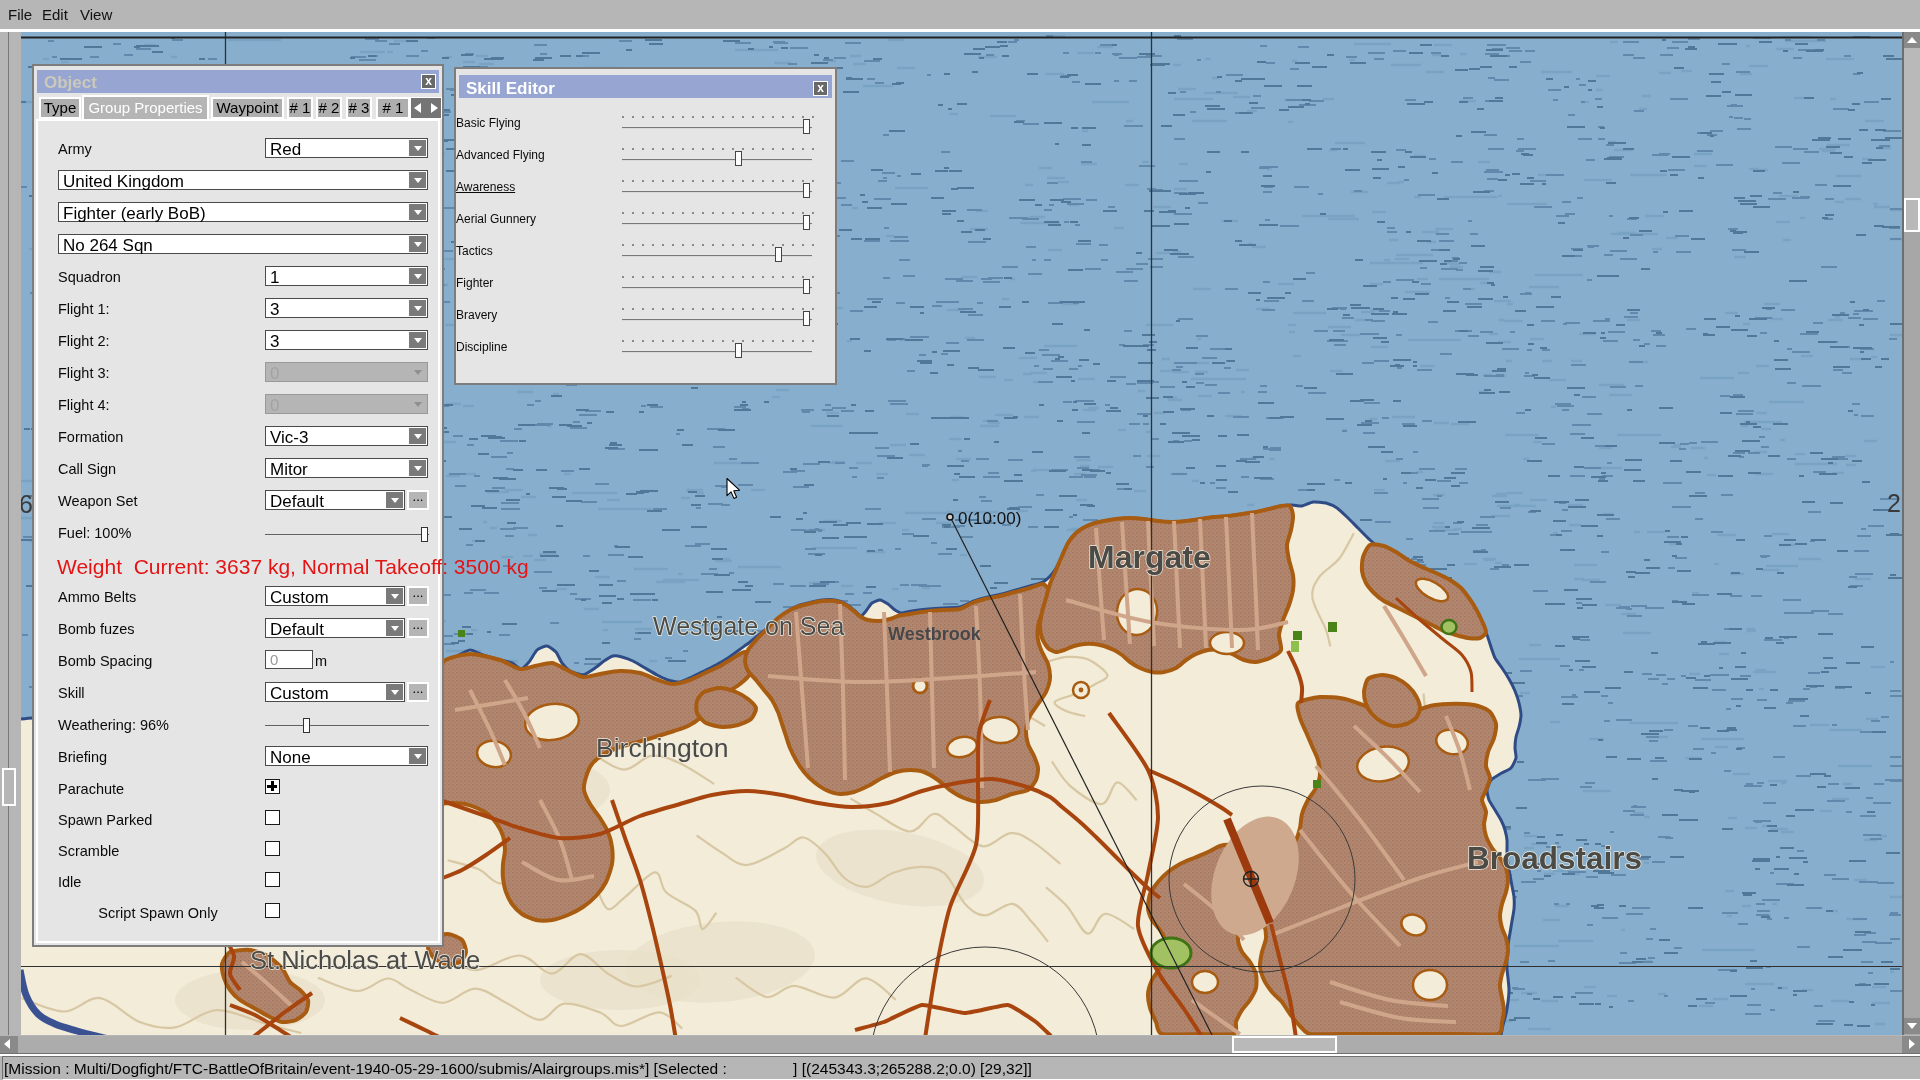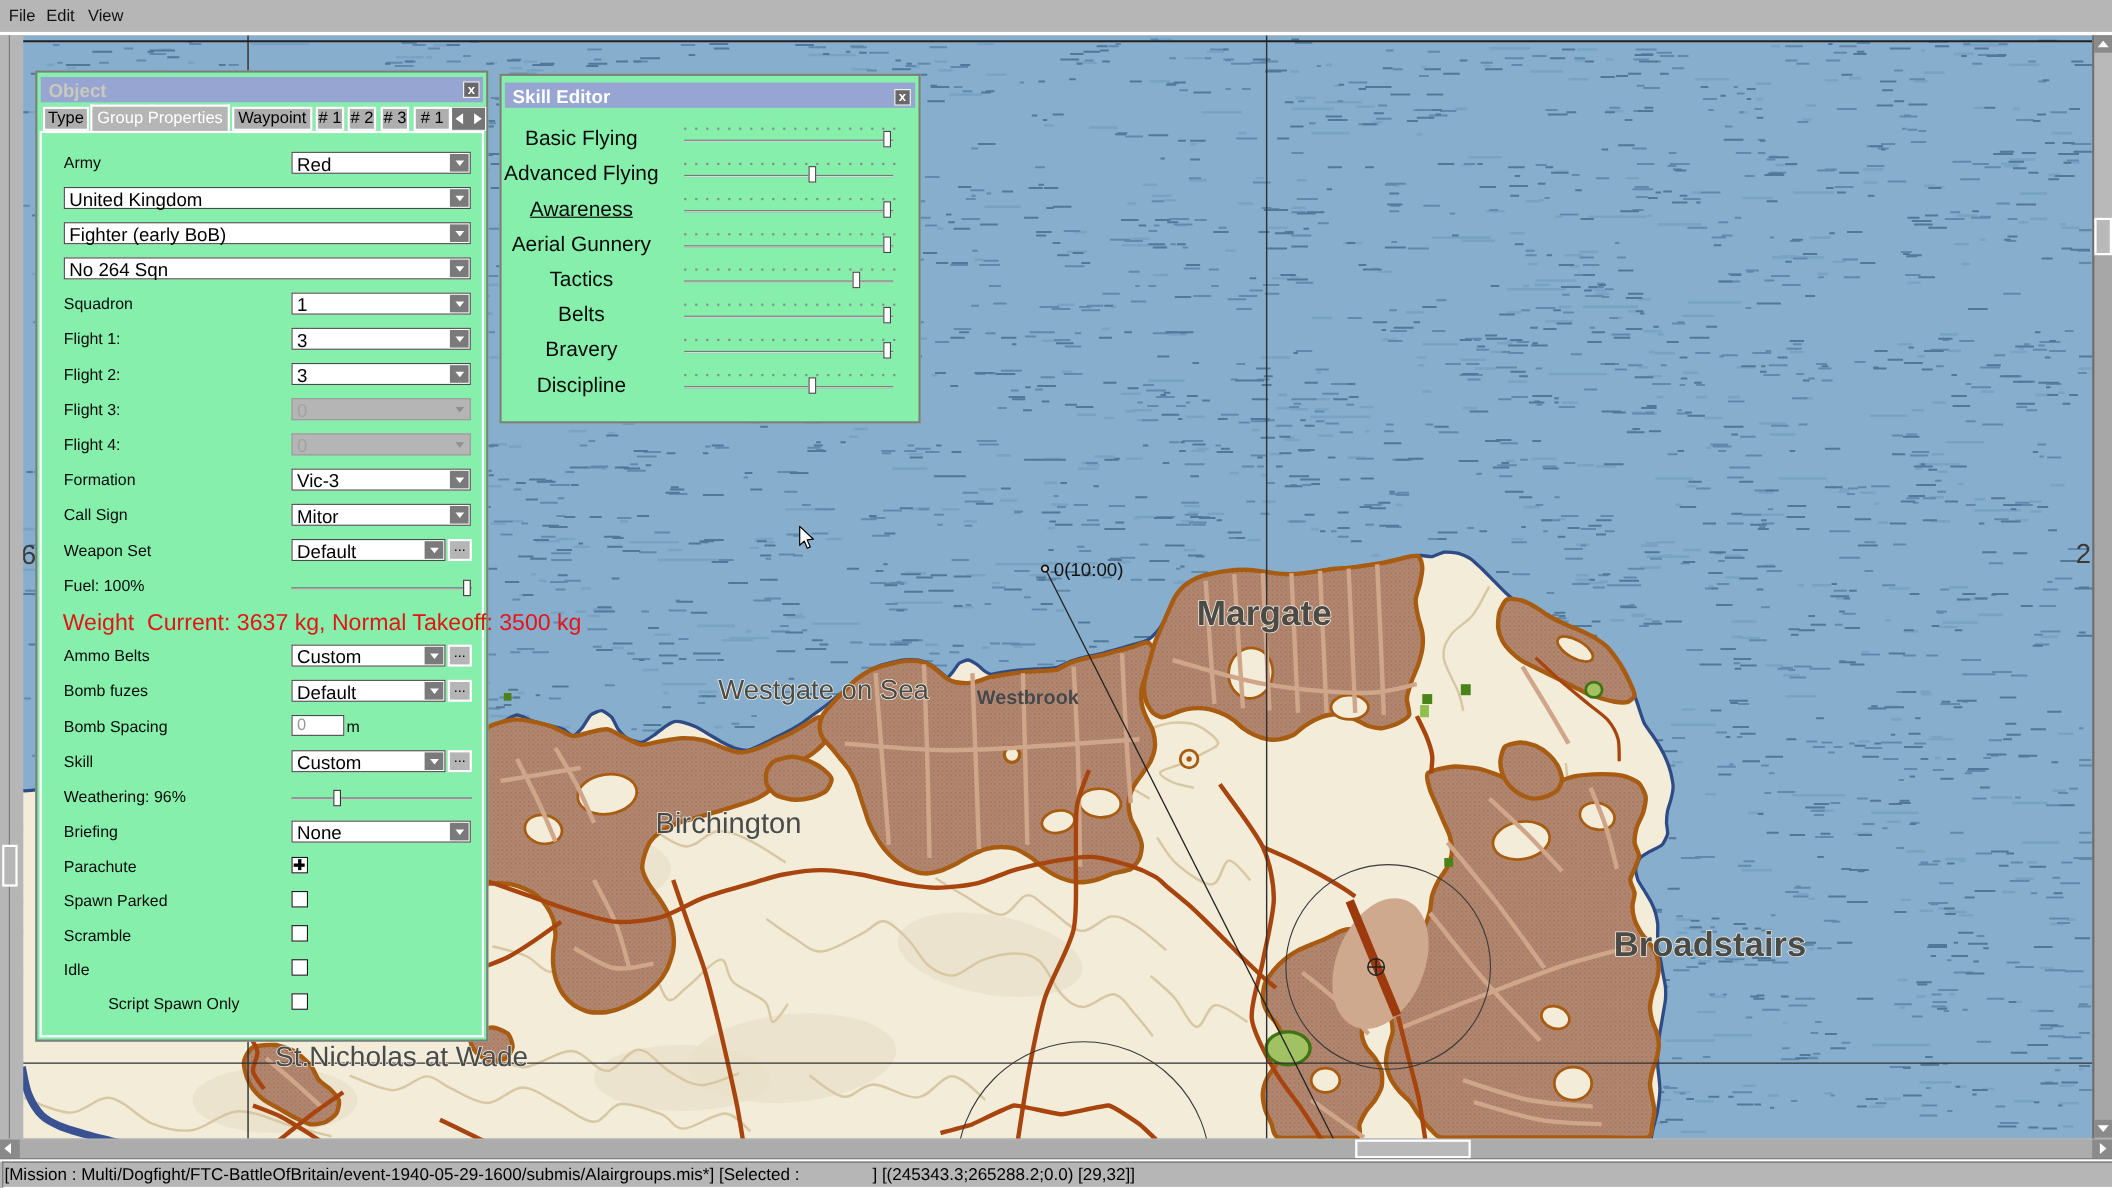--- a/index.html
+++ b/index.html
@@ -24,21 +24,21 @@
   border-top:6px solid #fff; margin:5px auto 0; }
 .tri-lf { width:0; height:0; border-top:5px solid transparent; border-bottom:5px solid transparent;
   border-right:6px solid #fff; margin:3px 0 0 4px; }
 .tri-rt { width:0; height:0; border-top:5px solid transparent; border-bottom:5px solid transparent;
   border-left:6px solid #fff; margin:3px 0 0 7px; }
 #statline { position:absolute; left:0; top:1053px; width:1920px; height:1px; background:#707070; }
 #statwhite { position:absolute; left:0; top:1054px; width:1920px; height:2px; background:#fff; }
 #status { position:absolute; left:2px; top:1056px; width:1918px; height:24px; background:#b6b6b6;
   border-top:1px solid #707070; border-left:1px solid #707070; border-bottom:1px solid #fff;
   font-size:15.5px; color:#000; padding-left:1px; padding-top:3px; white-space:pre; }
-.win { position:absolute; background:#86efac; border:2px solid #7d7d7d; }
+.win { position:absolute; background:#e5e5e5; border:2px solid #7d7d7d; }
 .tbar { position:absolute; background:#96a5d2; }
 .ttxt { position:absolute; left:7px; top:3px; font-size:17px; font-weight:bold; }
 .ttxt.obj { color:#cbc8bc; }
 .ttxt.skl { color:#fff; top:4px; }
 .xbtn { position:absolute; width:15px; height:15px; background:#686868; border:1px solid #fff;
   color:#fff; font-size:12px; font-weight:bold; text-align:center; line-height:12px; }
 #objwin { left:32px; top:64px; width:412px; height:883px; }
 #skillwin { left:454px; top:67px; width:383px; height:318px; }
 .cframe { position:absolute; left:2px; top:53px; right:2px; bottom:2px;
   border:2px solid #fff; border-top:2px solid #fff; }
@@ -65,21 +65,21 @@
   font-size:13px; color:#000; text-align:center; line-height:10px; }
 .tinput { position:absolute; width:48px; height:19px; background:#fff; border:1px solid #4a4a4a;
   font-size:15px; color:#9a9a9a; padding-left:4px; }
 .chk { position:absolute; width:15px; height:15px; background:#fff; border:1.5px solid #1a1a1a; }
 .plus { position:relative; width:100%; height:100%; }
 .ph { position:absolute; left:1px; top:4.5px; width:10px; height:3px; background:#000; }
 .pv { position:absolute; left:4.5px; top:1px; width:3px; height:10px; background:#000; }
 .sltrack { position:absolute; height:2px; background:#606060; border-bottom:1px solid #e8e8e8; }
 .slthumb { position:absolute; width:7px; height:15px; background:#fff; border:1px solid #333; }
 .red { position:absolute; font-size:21px; color:#e41414; white-space:nowrap; }
-.slbl { position:absolute; left:0; width:145px; text-align:center; font-size:19px; color:#0a0a0a; white-space:nowrap; }
+.slbl { position:absolute; left:0; width:145px; text-align:left; font-size:12px; color:#0a0a0a; white-space:nowrap; }
 .ticks { position:absolute; width:190px; height:3px; }
 .ticks i { position:absolute; top:0; width:2px; height:2px; background:#8a8a8a; }
 .strack { position:absolute; width:190px; height:1.5px; background:#787878; border-bottom:1px solid #d9d9d9; }
 .sthumb { position:absolute; width:7px; height:15px; background:#fff; border:1px solid #444; }
 </style></head>
 <body>
 <svg id="map" width="1881" height="1003" viewBox="21 32 1881 1003" style="position:absolute;left:21px;top:32px;">
 <defs>
       <pattern id="urb" width="4" height="4" patternUnits="userSpaceOnUse">
         <rect width="4" height="4" fill="#b3876f"></rect>
@@ -526,21 +526,21 @@
       <i style="left:130px;"></i>
       <i style="left:140px;"></i>
       <i style="left:150px;"></i>
       <i style="left:160px;"></i>
       <i style="left:170px;"></i>
       <i style="left:180px;"></i>
       <i style="left:190px;"></i>
     </div>
 <div class="strack" style="left:166px;top:186px;"></div>
 <div class="sthumb" style="left:319px;top:178px;"></div>
-<div class="slbl" style="top:207px;">Belts</div>
+<div class="slbl" style="top:207px;">Fighter</div>
 <div class="ticks" style="left:166px;top:207px;">
       <i style="left:0px;"></i>
       <i style="left:10px;"></i>
       <i style="left:20px;"></i>
       <i style="left:30px;"></i>
       <i style="left:40px;"></i>
       <i style="left:50px;"></i>
       <i style="left:60px;"></i>
       <i style="left:70px;"></i>
       <i style="left:80px;"></i>

